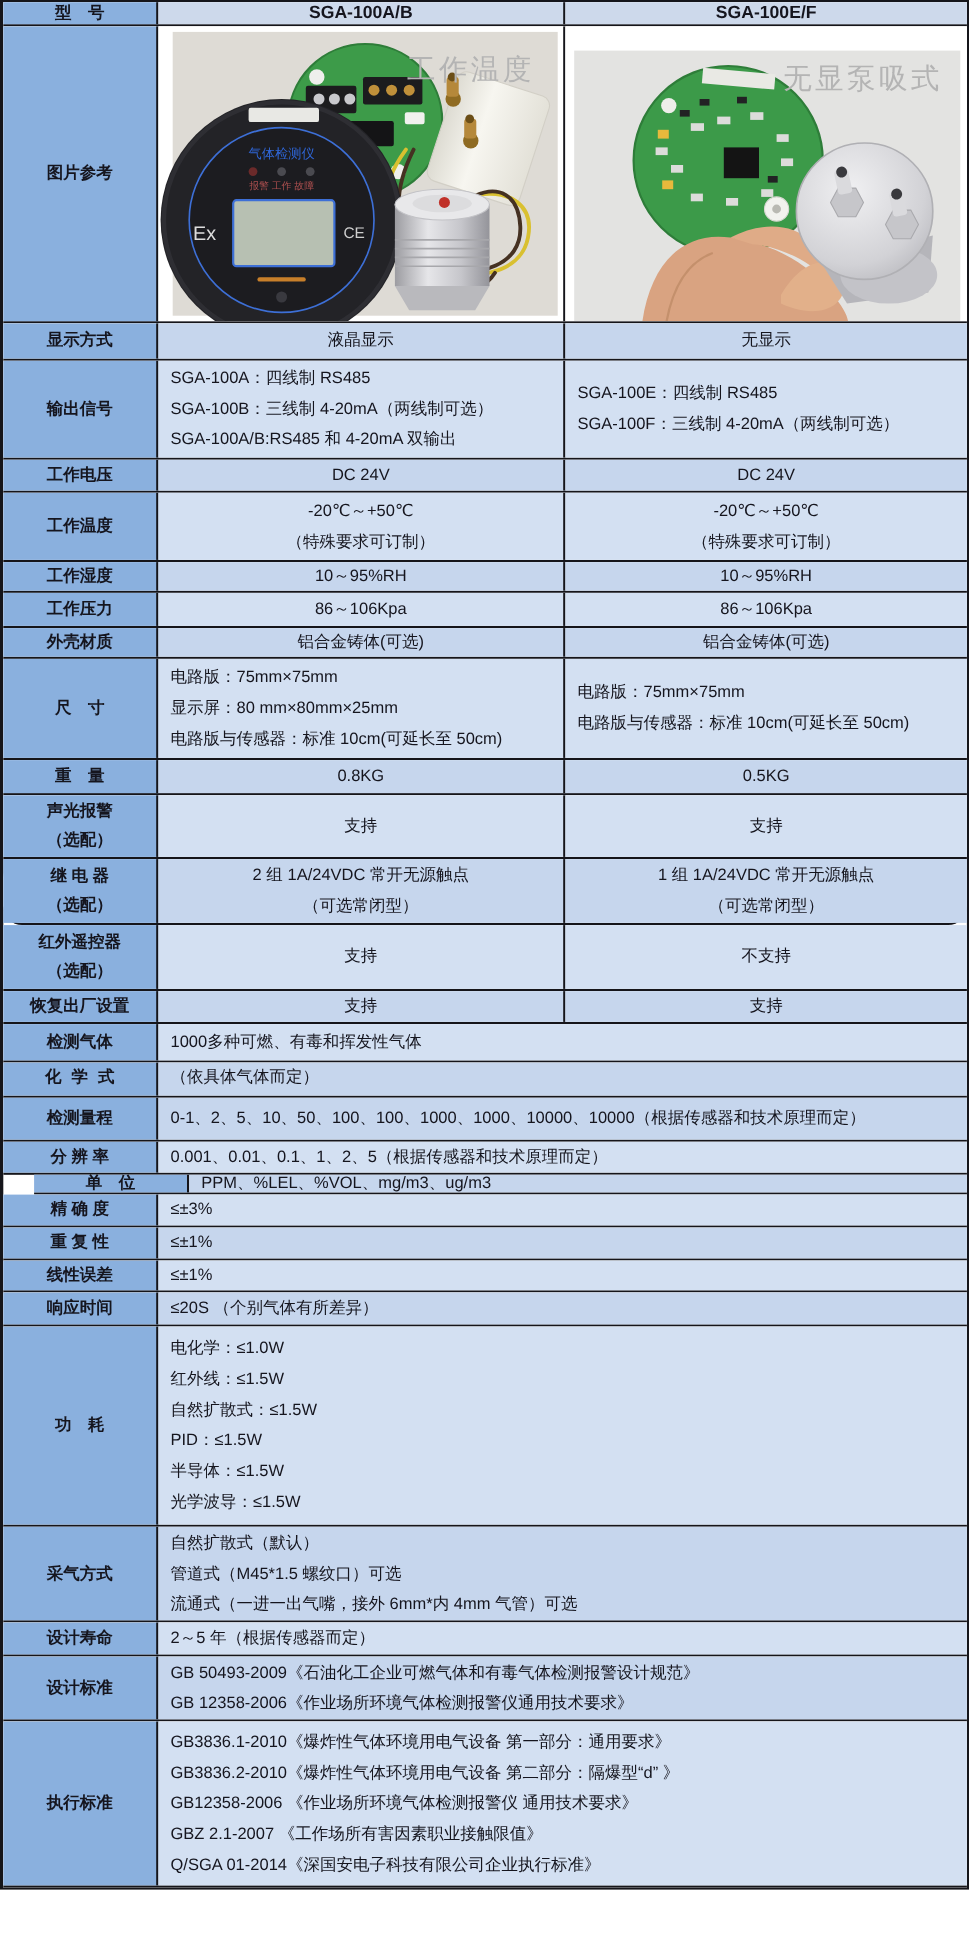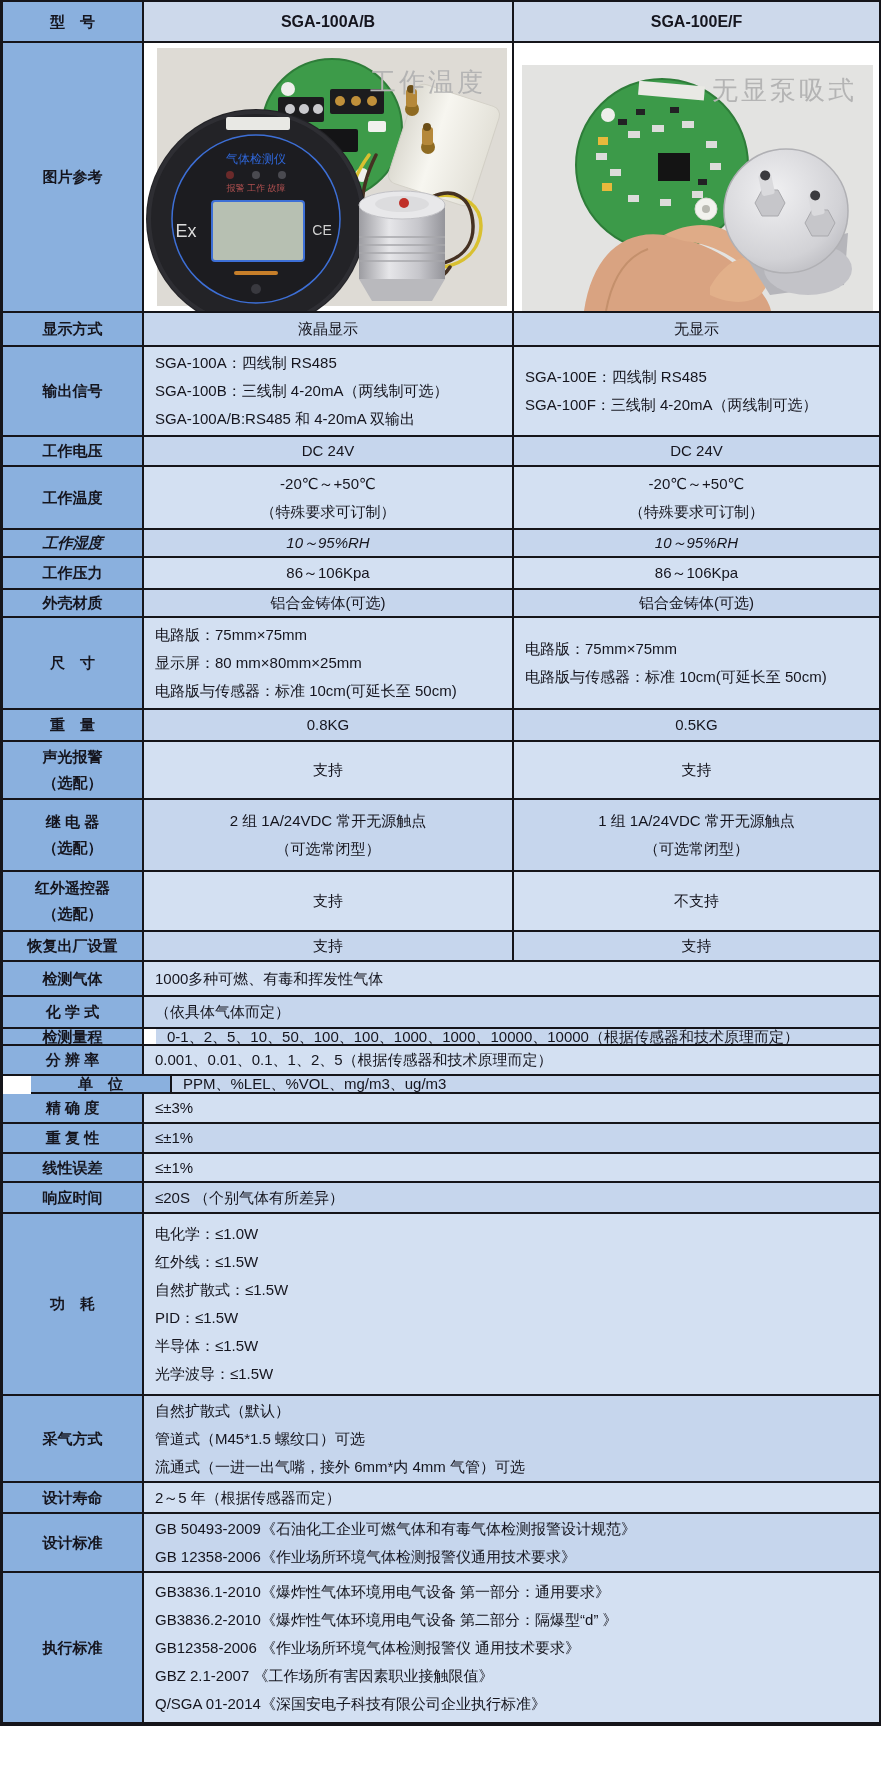--- a/index.html
+++ b/index.html
@@ -24,21 +24,21 @@
   }
   .value-cell{display:flex; flex-direction:column; justify-content:center; font-size:15px;}
   .val-line{line-height:28px; white-space:nowrap;}
   .col-a{flex:0 0 370px; width:370px; border-right:2px solid #15151a;}
   .col-b{flex:1;}
   .span-cell{flex:1;}
   .align-center{align-items:center; text-align:center;}
   .align-left{align-items:flex-start; text-align:left; padding-left:11px;}
   .shade-dark .value-cell{background:#c6d6ed;}
   .shade-light .value-cell{background:#d3e0f2;}
-  .header-row{height:41px;justify-content:flex-end;}
+  .header-row{height:22px;justify-content:flex-end;}
   .header-row .model-cell{
     background:#cdd9eb; display:flex; align-items:center; justify-content:center;
     font-weight:bold; font-size:16px;
   }
   .image-row{height:270px;}
   .photo-cell{position:relative; background:#ffffff; overflow:hidden;}
   .watermark{
     position:absolute; color:#b4b4b4; font-size:26px; letter-spacing:3px;
     font-family:"Liberation Serif","DejaVu Serif",serif; pointer-events:none;
   }
@@ -275,21 +275,21 @@
           </div>
           <div class="cell value-cell col-a align-center">
             <div class="val-line">-20℃～+50℃</div>
             <div class="val-line">（特殊要求可订制）</div>
           </div>
           <div class="cell value-cell col-b align-center">
             <div class="val-line">-20℃～+50℃</div>
             <div class="val-line">（特殊要求可订制）</div>
           </div>
         </div>
-        <div class="row shade-dark" style="height: 28px; font-style: italic;">
+        <div class="row shade-dark" style="height: 28px;">
           <div class="cell label-cell">
             <div class="lab-line">工作湿度</div>
           </div>
           <div class="cell value-cell col-a align-center">
             <div class="val-line">10～95%RH</div>
           </div>
           <div class="cell value-cell col-b align-center">
             <div class="val-line">10～95%RH</div>
           </div>
         </div>
@@ -345,21 +345,21 @@
             <div class="lab-line">声光报警</div>
             <div class="lab-line">（选配）</div>
           </div>
           <div class="cell value-cell col-a align-center">
             <div class="val-line">支持</div>
           </div>
           <div class="cell value-cell col-b align-center">
             <div class="val-line">支持</div>
           </div>
         </div>
-        <div class="row shade-dark" style="height: 72px;">
+        <div class="row shade-dark" style="height: 60px; border-radius: 17px;">
           <div class="cell label-cell">
             <div class="lab-line">继 电 器</div>
             <div class="lab-line">（选配）</div>
           </div>
           <div class="cell value-cell col-a align-center">
             <div class="val-line">2 组 1A/24VDC 常开无源触点</div>
             <div class="val-line">（可选常闭型）</div>
           </div>
           <div class="cell value-cell col-b align-center">
             <div class="val-line">1 组 1A/24VDC 常开无源触点</div>
@@ -390,29 +390,29 @@
           </div>
         </div>
         <div class="row shade-light" style="height: 35px;">
           <div class="cell label-cell">
             <div class="lab-line">检测气体</div>
           </div>
           <div class="cell value-cell span-cell align-left">
             <div class="val-line">1000多种可燃、有毒和挥发性气体</div>
           </div>
         </div>
-        <div class="row shade-dark" style="height: 32px;">
+        <div class="row shade-dark" style="height: 32px; font-family: Liberation Mono, monospace;">
           <div class="cell label-cell">
             <div class="lab-line">化 学 式</div>
           </div>
           <div class="cell value-cell span-cell align-left">
             <div class="val-line">（依具体气体而定）</div>
           </div>
         </div>
-        <div class="row shade-dark" style="height: 17px; gap: 12px;">
+        <div class="row shade-dark" style="height: 40px;">
           <div class="cell label-cell">
             <div class="lab-line">检测量程</div>
           </div>
           <div class="cell value-cell span-cell align-left">
             <div class="val-line">0-1、2、5、10、50、100、100、1000、1000、10000、10000（根据传感器和技术原理而定）</div>
           </div>
         </div>
         <div class="row shade-light" style="height: 30px;">
           <div class="cell label-cell">
             <div class="lab-line">分 辨 率</div>

